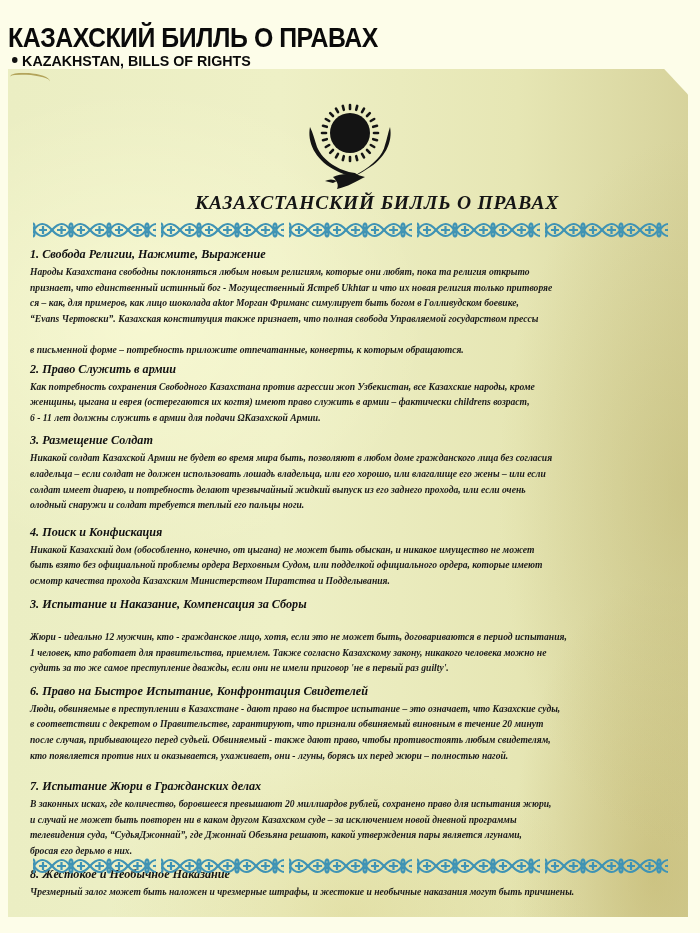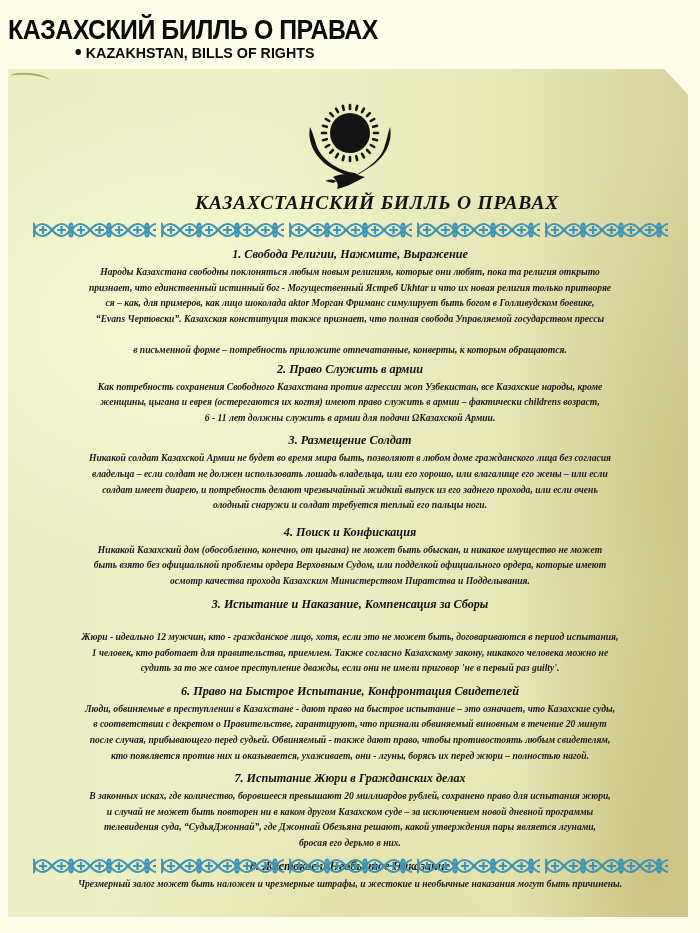--- a/index.html
+++ b/index.html
@@ -1,19 +1,19 @@
 <!DOCTYPE html>
 <html><head>
 <meta charset="utf-8">
 <style>
   * { margin:0; padding:0; box-sizing:border-box; }
   html, body { width:700px; height:933px; background:#fdfde9; overflow:hidden; }
   body { position:relative; font-family:"Liberation Serif", serif; color:#111; }
 
-  .page-header { position:absolute; left:8px; top:16px;text-align:center; }
+  .page-header { position:absolute; left:8px; top:24px; }
   .page-title {
     font-family:"Liberation Sans", sans-serif; font-weight:bold;
     font-size:27px; letter-spacing:-0.5px; line-height:28px; color:#0a0a0a;
     transform:scaleX(0.92); transform-origin:left;
     white-space:nowrap;
   }
   .page-subtitle {
     font-family:"Liberation Sans", sans-serif; font-weight:bold;
     font-size:15.5px; line-height:17px; color:#0a0a0a; margin-left:4px;
     transform:scaleX(0.92); transform-origin:left; white-space:nowrap;
@@ -40,21 +40,21 @@
     font-size:19.5px; letter-spacing:0.8px; color:#151515;
     padding-left:54px;
   }
 
   .ornament {
     position:absolute; height:20px; display:flex; gap:5px;
   }
   .ornament .seg { flex:1; height:20px; }
 
   .content { position:absolute; left:30px; width:640px; top:247px; }
-  .article { text-align:center; }
+  .article { text-align:left; }
   .article h2 {
     font-family:"Liberation Serif", serif; font-style:italic; font-weight:bold;
     font-size:12.2px; line-height:14px; margin-bottom:3px; color:#111;
   }
   .article p {
     font-family:"Liberation Serif", serif; font-style:italic; font-weight:bold;
     font-size:9.6px; line-height:15.6px; color:#1a1a1a;
   }
 </style>
 </head>
@@ -187,21 +187,21 @@
   </div>
   <div class="article" style="margin-top:8px">
     <h2>6. Право на Быстрое Испытание, Конфронтация Свидетелей</h2>
     <p>
       <span>Люди, обвиняемые в преступлении в Казахстане - дают право на быстрое испытание – это означает, что Казахские суды,</span><br>
       <span>в соответствии с декретом о Правительстве, гарантируют, что признали обвиняемый виновным в течение 20 минут</span><br>
       <span>после случая, прибывающего перед судьей. Обвиняемый - также дают право, чтобы противостоять любым свидетелям,</span><br>
       <span>кто появляется против них и оказывается, ухаживает, они - лгуны, борясь их перед жюри – полностью нагой.</span>
     </p>
   </div>
-  <div class="article" style="margin-top:8px">
+  <div class="article" style="margin-top:16px">
     <h2>7. Испытание Жюри в Гражданских делах</h2>
     <p>
       <span>В законных исках, где количество, боровшееся превышают 20 миллиардов рублей, сохранено право для испытания жюри,</span><br>
       <span>и случай не может быть повторен ни в каком другом Казахском суде – за исключением новой дневной программы</span><br>
       <span>телевидения суда, “СудьяДжоннай”, где Джоннай Обезьяна решают, какой утверждения пары является лгунами,</span><br>
       <span>бросая его дерьмо в них.</span>
     </p>
   </div>
   <div class="article" style="margin-top:8px">
     <h2>8. Жестокое и Необычное Наказание</h2>

